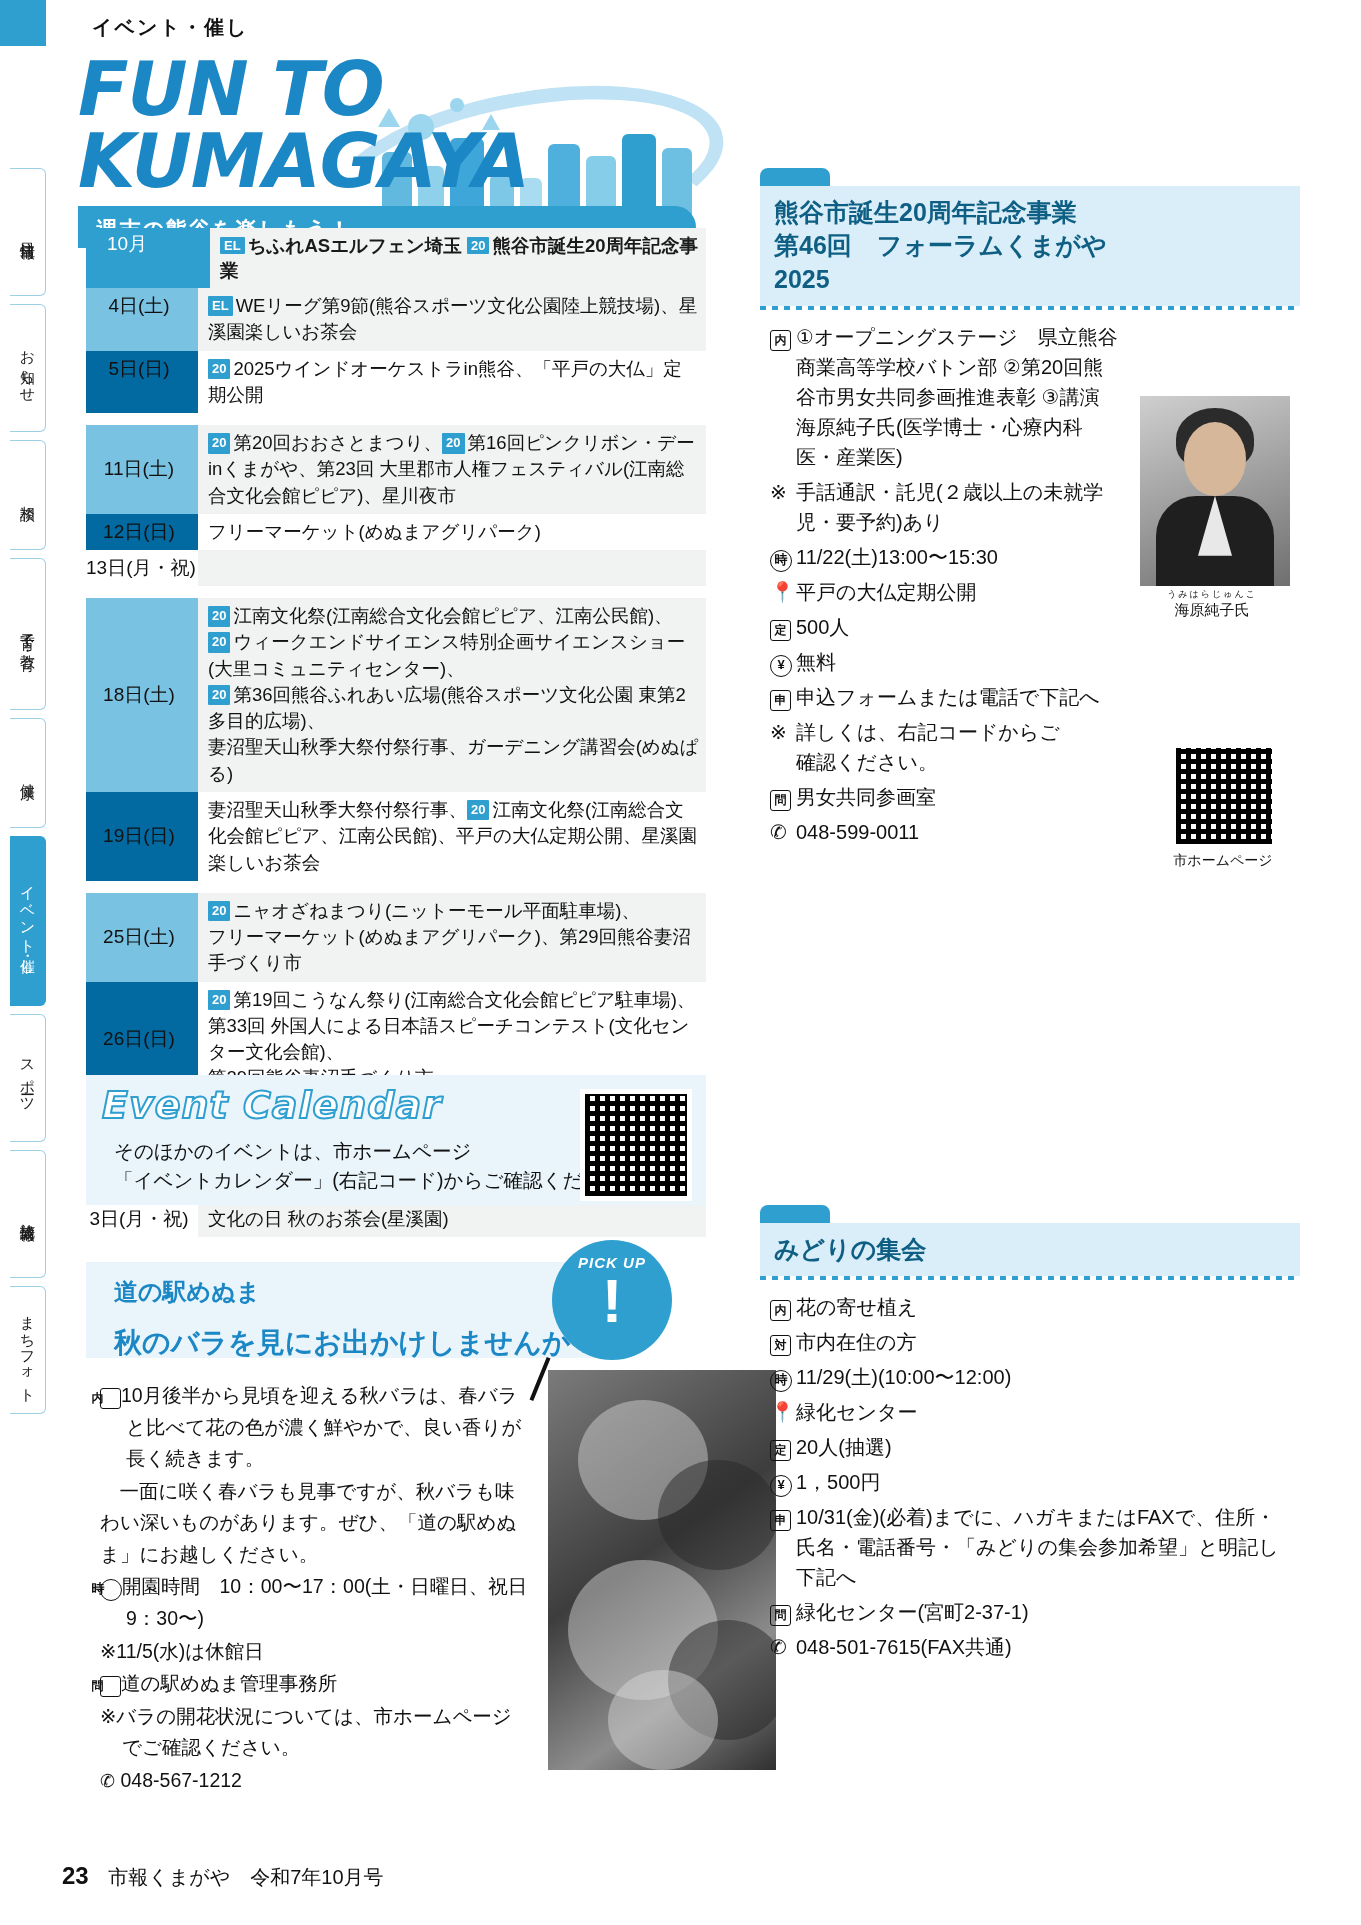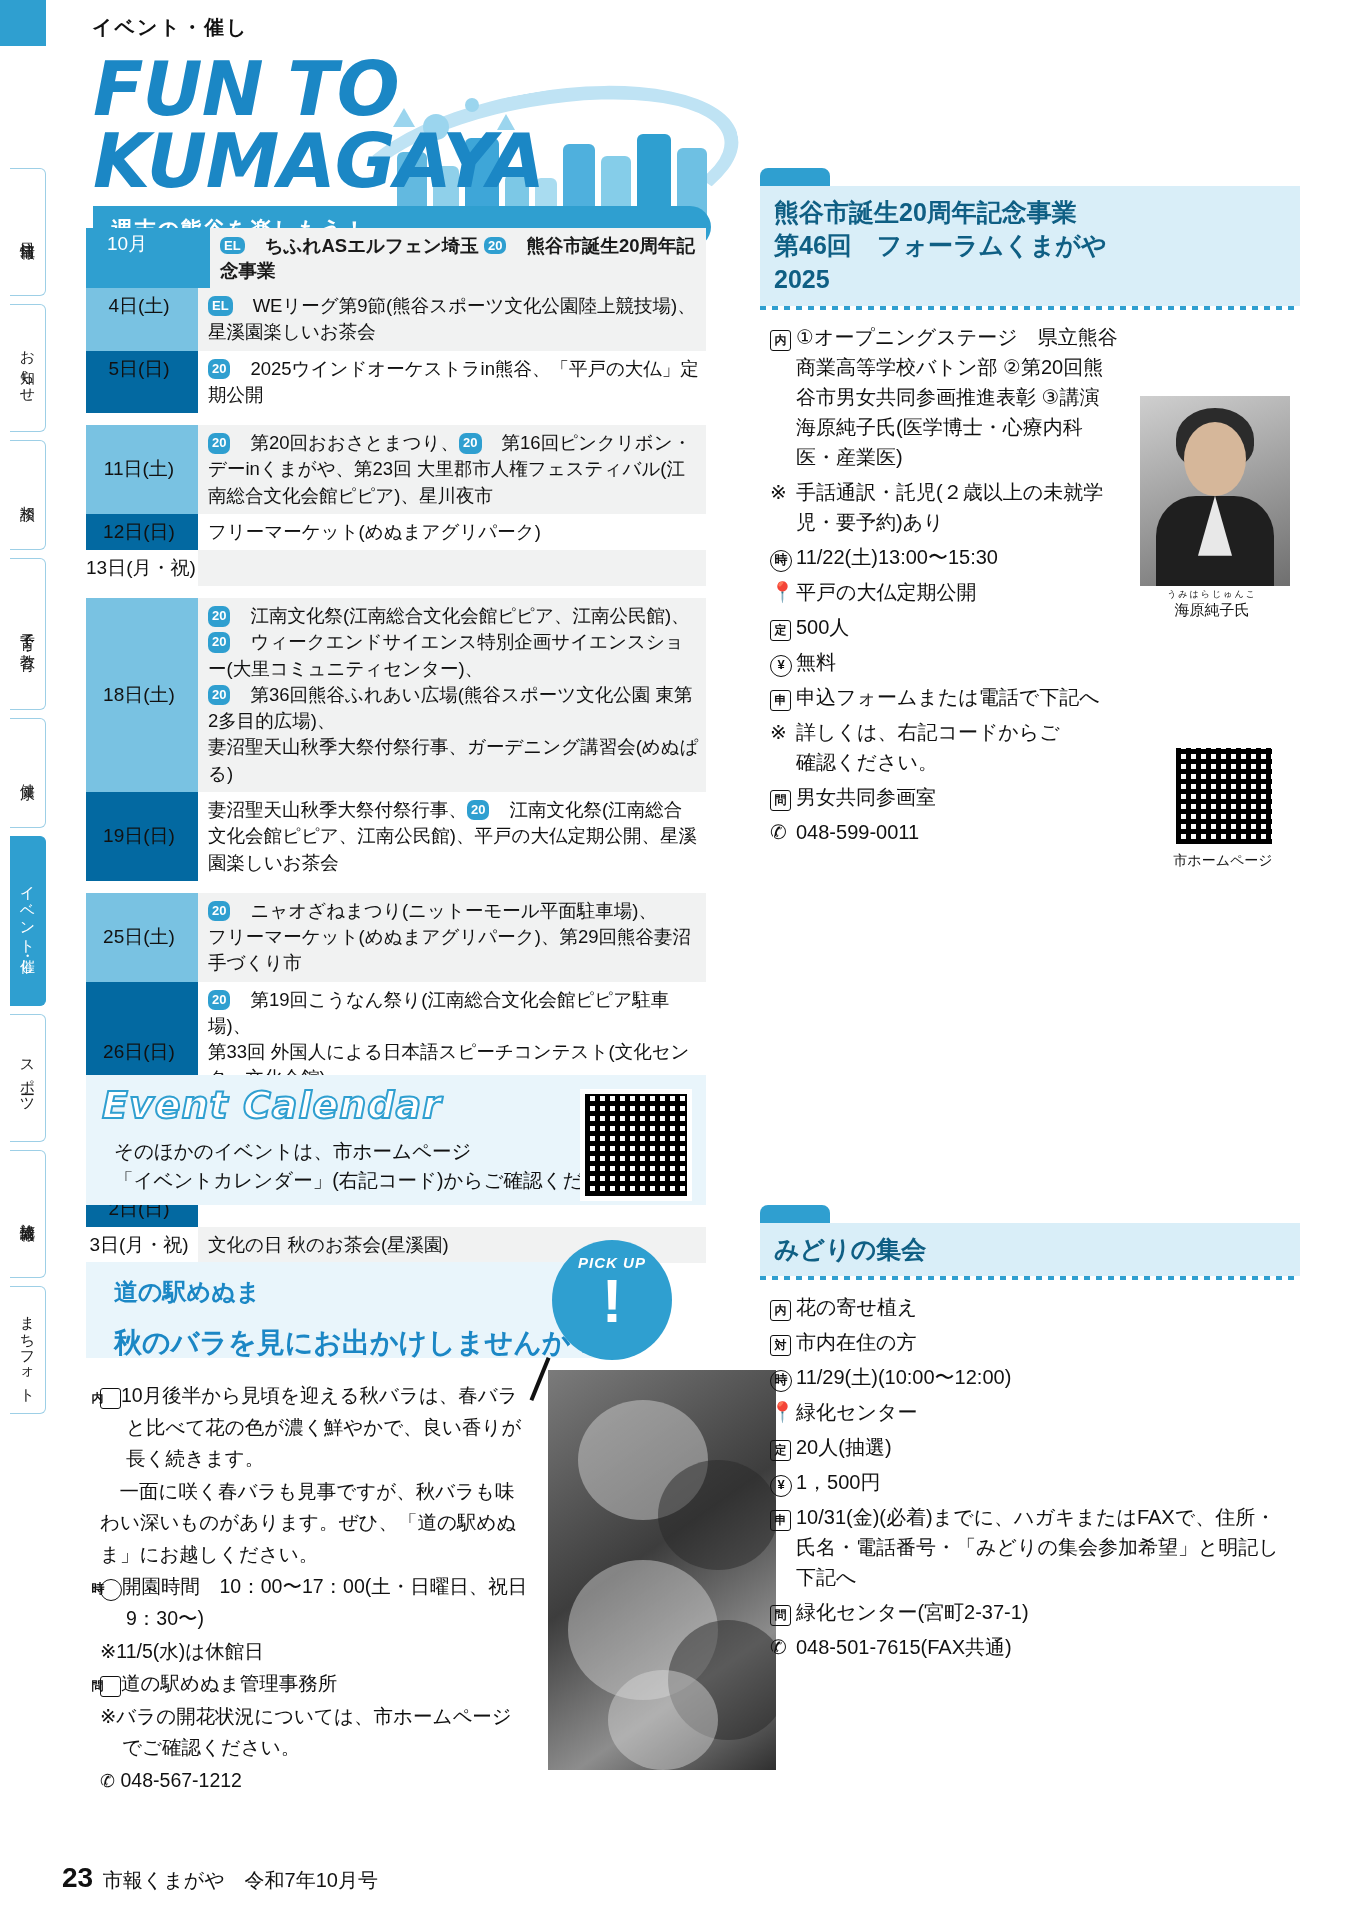--- a/index.html
+++ b/index.html
@@ -19,21 +19,21 @@
     font-size:15px;line-height:1.05;letter-spacing:1px;
     writing-mode:vertical-rl;text-orientation:upright;
     color:#1a1a1a;padding:8px 0;
   }
   .tab.active{background:#2f9fd0;color:#fff;border-color:#2f9fd0;}
 
   
   .page-head{position:absolute;left:92px;top:14px;font-size:20px;font-weight:bold;letter-spacing:2px;color:#111;}
 
   
-  .mast{position:absolute;left:93px;top:48px;width:618px;height:168px;}
+  .mast{position:absolute;left:78px;top:48px;width:618px;height:168px;}
   .mast-bg{position:absolute;left:0;top:0;width:618px;height:168px;background:#ffffff;}
   .mast-arc{position:absolute;left:250px;top:44px;width:370px;height:130px;border:14px solid #bfe3f4;border-radius:50%;border-bottom-color:transparent;border-left-color:transparent;transform:rotate(-10deg);}
   .fun{position:absolute;left:0;top:6px;font-size:74px;font-weight:bold;font-style:italic;color:#1b87c5;letter-spacing:-1px;line-height:0.95;font-family:"DejaVu Sans",sans-serif;}
   .kuma{position:absolute;left:0;top:78px;font-size:74px;font-weight:bold;font-style:italic;color:#1b87c5;letter-spacing:-1px;line-height:0.95;font-family:"DejaVu Sans",sans-serif;}
   .mast-band{position:absolute;left:0;top:158px;width:618px;height:42px;background:#2f9fd0;border-radius:0 22px 22px 0;}
   .mast-band span{position:absolute;left:18px;top:9px;color:#fff;font-size:22px;font-weight:bold;letter-spacing:1px;}
   .people{position:absolute;left:300px;top:70px;width:320px;height:100px;}
   .person{position:absolute;bottom:0;background:#4fb0dd;border-radius:6px 6px 0 0;}
   .dot{position:absolute;background:#9bd5ee;border-radius:50%;}
   .tri{position:absolute;width:0;height:0;border-left:11px solid transparent;border-right:11px solid transparent;border-bottom:19px solid #9bd5ee;}
@@ -44,21 +44,21 @@
   .month-cell{width:124px;background:#2f9fd0;color:#fff;font-weight:normal;font-size:19px;padding:3px 0 3px 21px;box-sizing:border-box;}
   .month-fill{flex:1;background:#ffffff;}
   .row{display:flex;min-height:28px;}
   .row .date{width:112px;box-sizing:border-box;padding:5px 6px 5px 0;font-size:19px;text-align:center;white-space:nowrap;}
   .row .ev{flex:1;box-sizing:border-box;padding:5px 6px 5px 10px;font-size:18.5px;line-height:1.42;}
   .d-blue{background:#79c2e2;color:#111;}
   .d-gray{background:#0369a1;}
   .e-gray{background:#f1f2f2;}
   .e-white{background:#ffffff;}
   .spacer{height:12px;background:#fff;}
-  .bdg{display:inline-block;background:#2f9fd0;color:#fff;font-size:13px;font-weight:bold;border-radius:7px;padding:1px 4px;margin-right:20px;vertical-align:2px;}
+  .bdg{display:inline-block;background:#2f9fd0;color:#fff;font-size:13px;font-weight:bold;border-radius:1px;padding:1px 4px;margin-right:3px;vertical-align:2px;}
   .bdg.el{background:#2f9fd0;}
   .title-ev{color:#1a1a1a;font-weight:bold;}
 
   
   .promo{position:absolute;left:86px;top:1075px;width:620px;height:130px;background:#e9f5fb;}
   .promo-title{position:absolute;left:16px;top:8px;font-size:38px;font-weight:bold;font-style:italic;color:#ffffff;-webkit-text-stroke:2px #2f9fd0;letter-spacing:1px;font-family:"DejaVu Sans",sans-serif;}
   .promo-text{position:absolute;left:28px;top:62px;font-size:19.5px;line-height:1.5;color:#111;}
   .qr{background:#fff;position:relative;}
 
   
@@ -91,21 +91,21 @@
   .cir{display:inline-block;width:20px;height:20px;border:1.6px solid #111;border-radius:50%;font-size:13px;line-height:18px;text-align:center;font-weight:bold;}
   .portrait{position:absolute;right:10px;top:86px;width:150px;height:190px;background:linear-gradient(160deg,#cfcfcf,#6f6f6f);overflow:hidden;}
   .portrait .head{position:absolute;left:44px;top:26px;width:62px;height:74px;border-radius:50%;background:#d6b79a;}
   .portrait .hair{position:absolute;left:36px;top:12px;width:78px;height:62px;border-radius:50% 50% 40% 40%;background:#2b2b2b;}
   .portrait .body{position:absolute;left:16px;top:100px;width:118px;height:90px;background:#1f1f1f;border-radius:40px 40px 0 0;}
   .portrait .shirt{position:absolute;left:58px;top:100px;width:34px;height:60px;background:#e8e8e8;clip-path:polygon(50% 0,100% 100%,0 100%);}
   .pcap{position:absolute;right:18px;top:280px;width:140px;text-align:center;font-size:15px;}
   .qrcap{position:absolute;text-align:center;font-size:14px;}
 
   .footer{position:absolute;left:62px;top:1862px;font-size:20px;}
-  .footer b{font-size:28px;margin-right:4px;}
+  .footer b{font-size:24px;margin-right:14px;}
   .ruby{font-size:9px;display:block;line-height:1;letter-spacing:2px;}
 </style>
 </head>
 <body>
 
 <div class="rail">
   <div class="rail-top"></div>
   <div class="tab" style="top:168px;height:128px">注目情報</div>
   <div class="tab" style="top:304px;height:128px">お知らせ</div>
   <div class="tab" style="top:440px;height:110px">相談</div>

